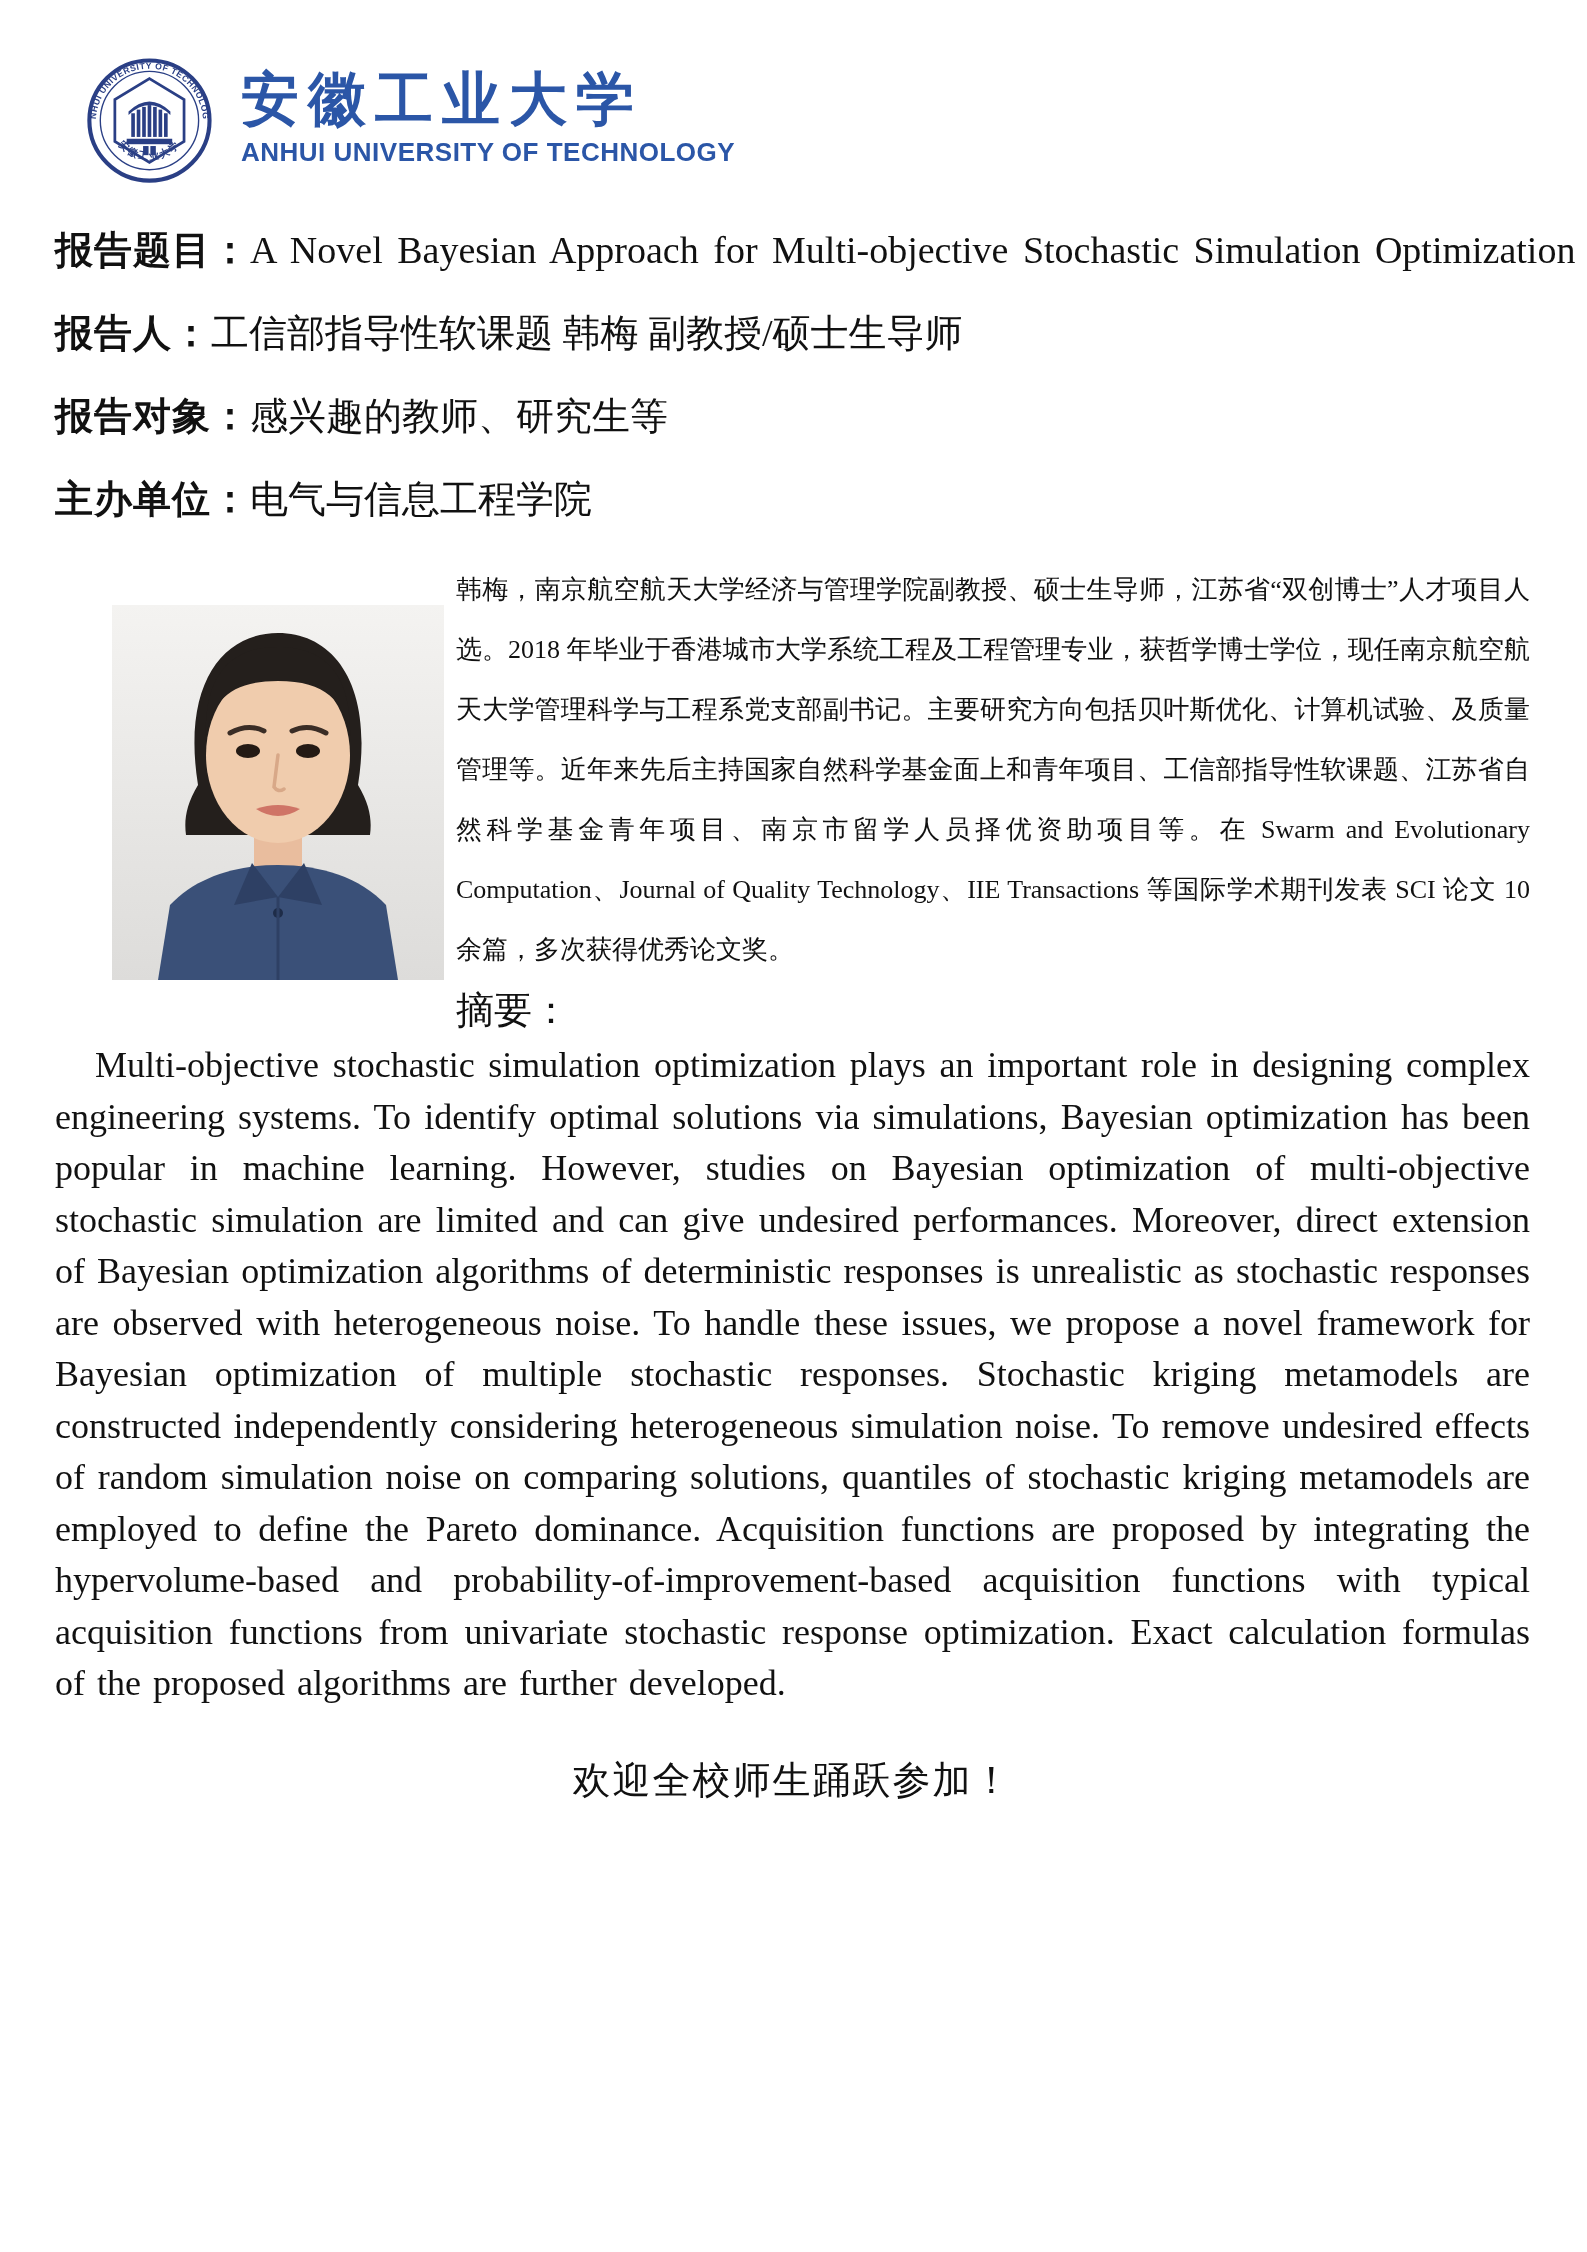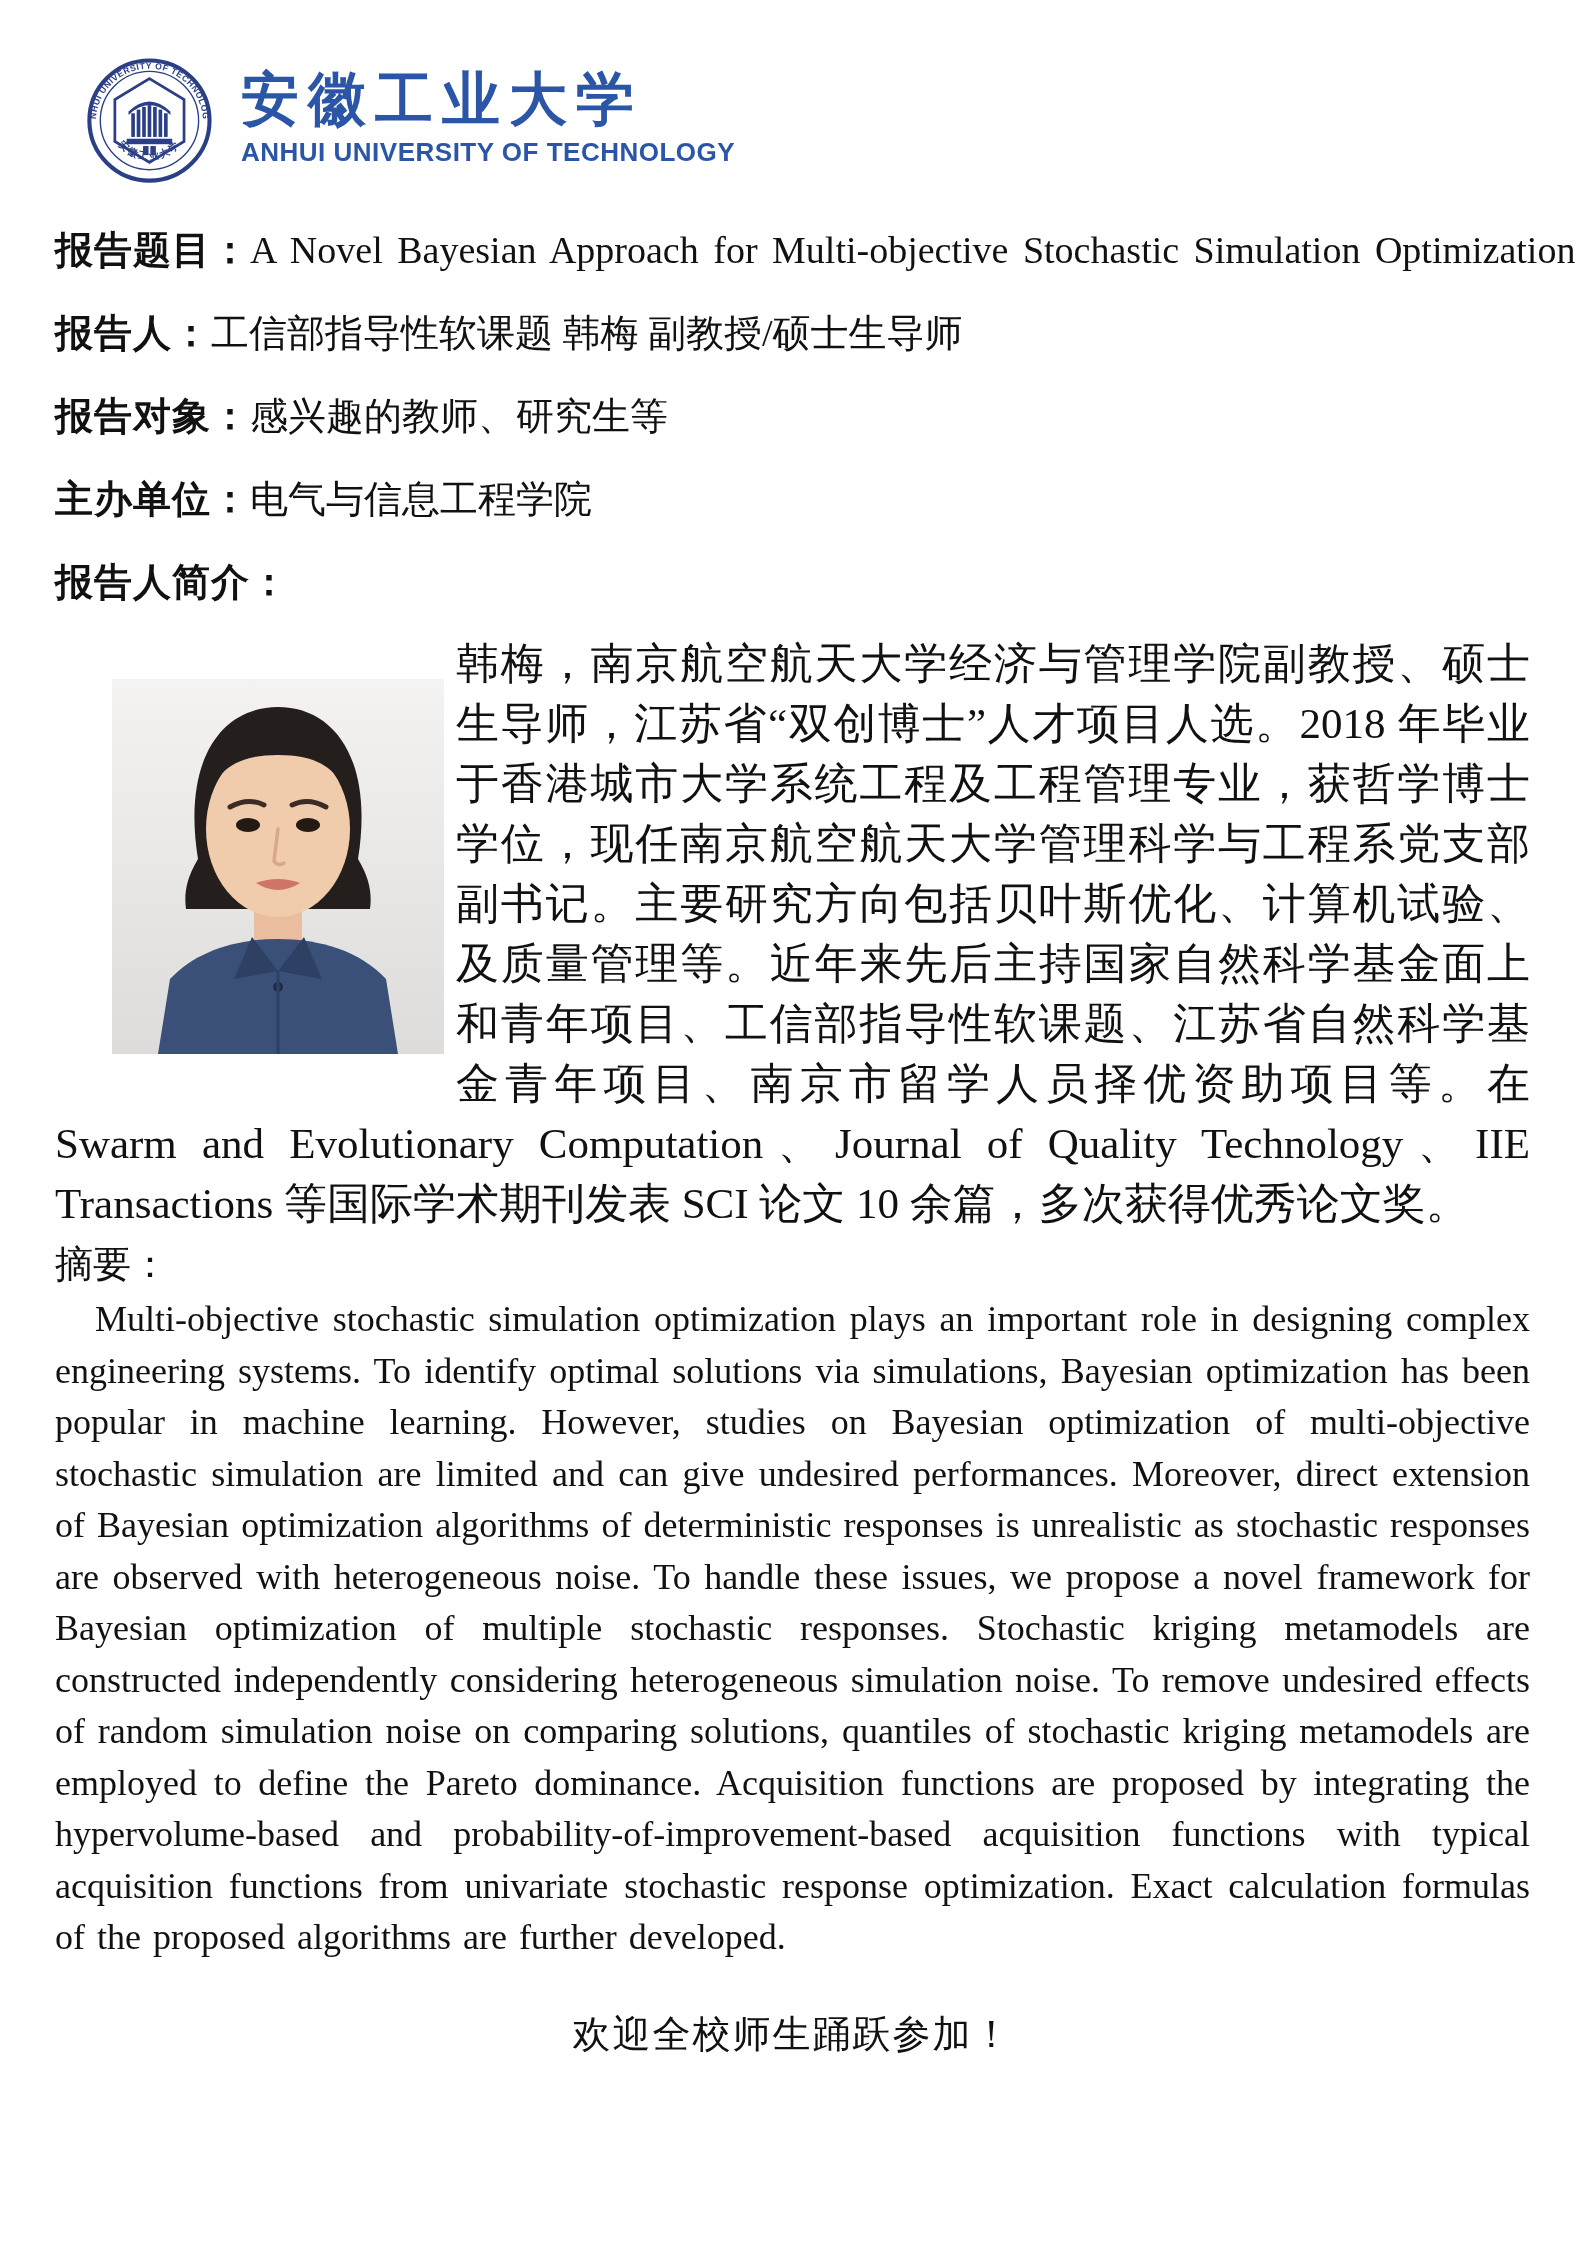--- a/index.html
+++ b/index.html
@@ -54,21 +54,21 @@
   }
   .info-line.last{margin-bottom:30px;}
   .info-label{letter-spacing:1px;font-weight:bold;}
   .en-title{
     word-spacing:5px;
     white-space:nowrap;
     text-align:right;
   }
   
   .bio-para{
-    font-size:43px;
+    font-size:26px;
     line-height:60px;
     text-align:justify;
     margin:0;
   }
   .photo-wrap{
     float:left;
     width:332px;
     height:375px;
     margin:45px 12px 60px 57px;
   }
@@ -140,21 +140,20 @@
   <p class="info-line"><span class="info-label">报告题目：</span><span class="en-title">A Novel Bayesian Approach for Multi-objective Stochastic Simulation Optimization</span></p>
 
   <p class="info-line"><span class="info-label">报告人：</span><span>工信部指导性软课题 韩梅 副教授/硕士生导师</span></p>
 
 
 
   <p class="info-line"><span class="info-label">报告对象：</span><span>感兴趣的教师、研究生等</span></p>
 
   <p class="info-line"><span class="info-label">主办单位：</span><span>电气与信息工程学院</span></p>
 
-  <p class="info-line last"><span class="info-label">报告人简介：</span></p>
 
   <div class="bio-para">
     <div class="photo-wrap">
       <svg viewBox="0 0 332 375">
         <defs>
           <linearGradient id="bgG" x1="0" y1="0" x2="0" y2="1">
             <stop offset="0" stop-color="#f4f3f1"></stop>
             <stop offset="1" stop-color="#dddcda"></stop>
           </linearGradient>
         </defs>

